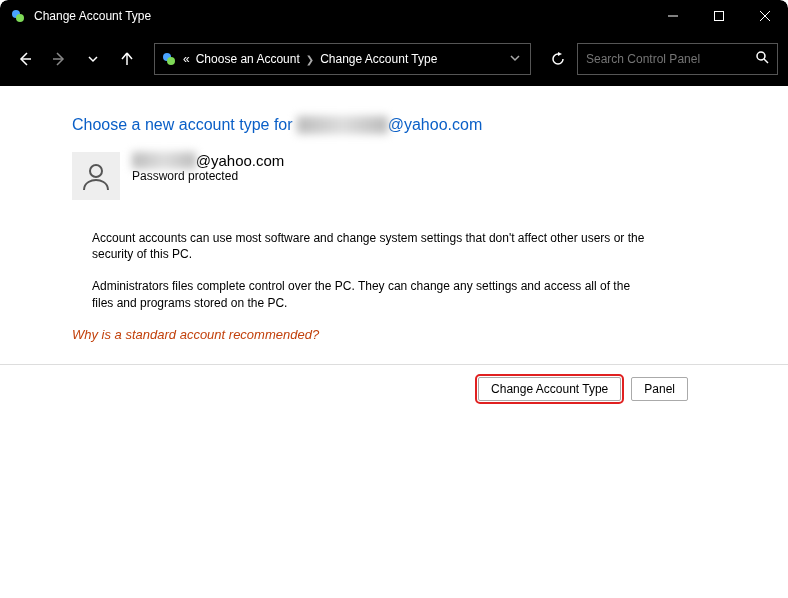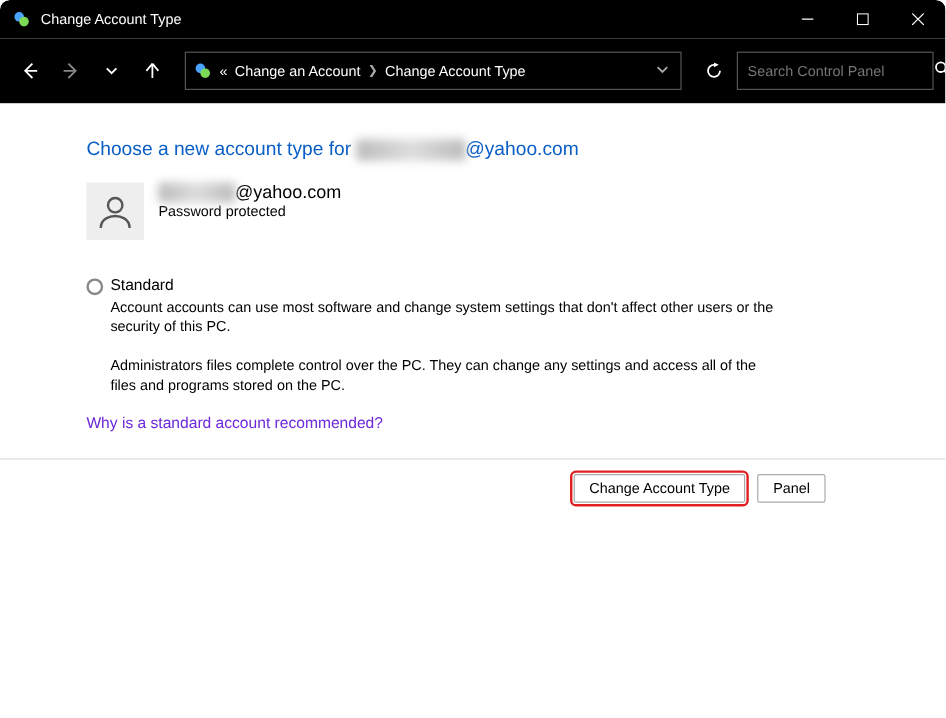--- a/index.html
+++ b/index.html
@@ -12,38 +12,38 @@
     .win-controls { display: flex; height: 100%; }
     .win-btn { width: 46px; height: 32px; display: flex; align-items: center; justify-content: center; color: #fff; }
     .toolbar { height: 54px; background: #000; display: flex; align-items: center; padding: 0 10px; gap: 4px; color: #fff; }
     .nav-btn { width: 30px; height: 30px; display: flex; align-items: center; justify-content: center; color: #fff; }
     .breadcrumb-box { flex: 1; height: 32px; border: 1px solid #555; display: flex; align-items: center; padding: 0 6px; gap: 6px; margin: 0 8px; }
     .breadcrumb-box .crumb { font-size: 12px; color: #fff; }
     .breadcrumb-box .sep { color: #aaa; font-size: 10px; }
     .breadcrumb-icon { width: 16px; height: 16px; display: flex; align-items: center; justify-content: center; }
     .crumb-dropdown { margin-left: auto; color: #aaa; font-size: 10px; padding-right: 4px; }
     .refresh-btn { width: 30px; height: 30px; display: flex; align-items: center; justify-content: center; color: #fff; }
-    .search-box { width: 164px; height: 32px; border: 1px solid #555; display: flex; align-items: center; padding: 0 8px; color: #888; }
+    .search-box { width: 201px; height: 32px; border: 1px solid #555; display: flex; align-items: center; padding: 0 8px; color: #888; }
     .search-input { background: transparent; border: none; outline: none; color: #888; font-size: 12px; flex: 1; }
     .search-icon { color: #fff; }
     .content { flex: 0 0 auto; padding: 30px 0 0 72px; color: #000; font-size: 13px; }
     .heading { color: #0a5fc7; font-size: 16px; margin-bottom: 18px; }
     .blur { filter: blur(4px); display: inline-block; background: linear-gradient(90deg,#bbb,#ddd,#bbb); color: transparent; border-radius: 2px; }
     .account-row { display: flex; align-items: flex-start; gap: 12px; margin-bottom: 30px; }
     .avatar { width: 48px; height: 48px; background: #eee; display: flex; align-items: center; justify-content: center; }
     .account-name { font-size: 15px; }
     .account-sub { font-size: 12px; }
     .options { max-width: 580px; }
     .radio-row { display: flex; align-items: flex-start; gap: 6px; margin-bottom: 2px; }
     .radio { width: 14px; height: 14px; border-radius: 50%; border: 2px solid #888; margin-top: 2px; flex-shrink: 0; }
     .radio.selected { border-color: #0a5fc7; position: relative; }
     .radio.selected::after { content: ''; position: absolute; inset: 2px; border-radius: 50%; background: #0a5fc7; }
     .opt-label { font-size: 13px; }
     .opt-desc { font-size: 12px; margin-left: 20px; margin-bottom: 16px; line-height: 1.35; }
-    .link { color: #6d28d9; font-size: 13px; margin-top: 4px; }
+    .link { color: #c2410c; font-size: 13px; margin-top: 4px; font-style: italic; }
     .footer-sep { border-top: 1px solid #ddd; margin-top: 22px; }
     .footer { display: flex; justify-content: flex-end; gap: 10px; padding: 12px 100px 0 0; }
     .btn { height: 24px; padding: 0 12px; font-size: 12px; background: #fff; border: 1px solid #aaa; display: inline-flex; align-items: center; justify-content: center; border-radius: 2px; }
     .btn.primary-highlight { outline: 2px solid #e02020; outline-offset: 1px; }
   </style>
 </head>
 <body>
 
 <div class="window">
 
@@ -101,21 +101,21 @@
     </div>
 
     <div class="breadcrumb-box">
       <span class="breadcrumb-icon">
         <svg width="16" height="16" viewBox="0 0 16 16">
             <circle cx="6" cy="6" r="4" fill="#4aa3ff"></circle>
             <circle cx="10" cy="10" r="4" fill="#7ed957"></circle>
           </svg>
       </span>
       <span class="crumb">«</span>
-      <span class="crumb">Change an Account</span>
+      <span class="crumb">Choose an Account</span>
       <span class="sep">❯</span>
       <span class="crumb">Change Account Type</span>
       <span class="crumb-dropdown">
         <svg width="10" height="10" viewBox="0 0 10 10">
             <path d="M1 3 L5 7 L9 3" fill="none" stroke="#aaa" stroke-width="1.5"></path>
           </svg>
       </span>
     </div>
 
     <div class="refresh-btn">
@@ -150,24 +150,20 @@
       </div>
       <div>
         <div class="account-name">
           <span class="blur">██████</span><span>@yahoo.com</span>
         </div>
         <div class="account-sub">Password protected</div>
       </div>
     </div>
 
     <div class="options">
-      <div class="radio-row">
-        <span class="radio"></span>
-        <span class="opt-label">Standard</span>
-      </div>
       <div class="opt-desc">Account accounts can use most software and change system settings that don't affect other users or the security of this PC.</div>
 
       <div class="opt-desc">Administrators files complete control over the PC. They can change any settings and access all of the files and programs stored on the PC.</div>
     </div>
 
     <div class="link">Why is a standard account recommended?</div>
   </div>
 
   <div class="footer-sep"></div>
   <div class="footer">

